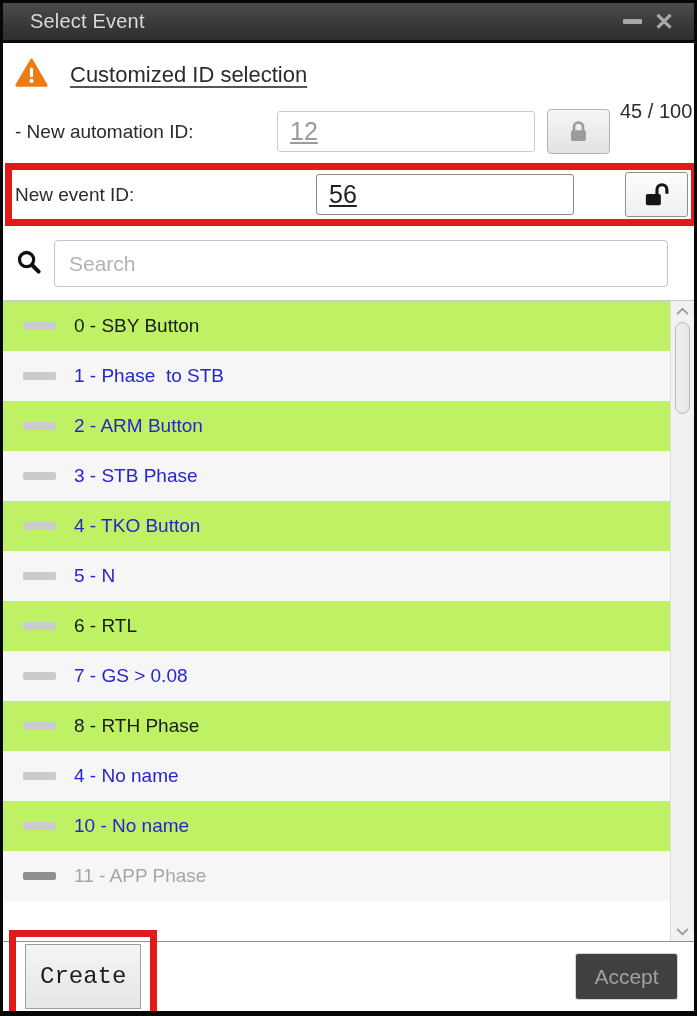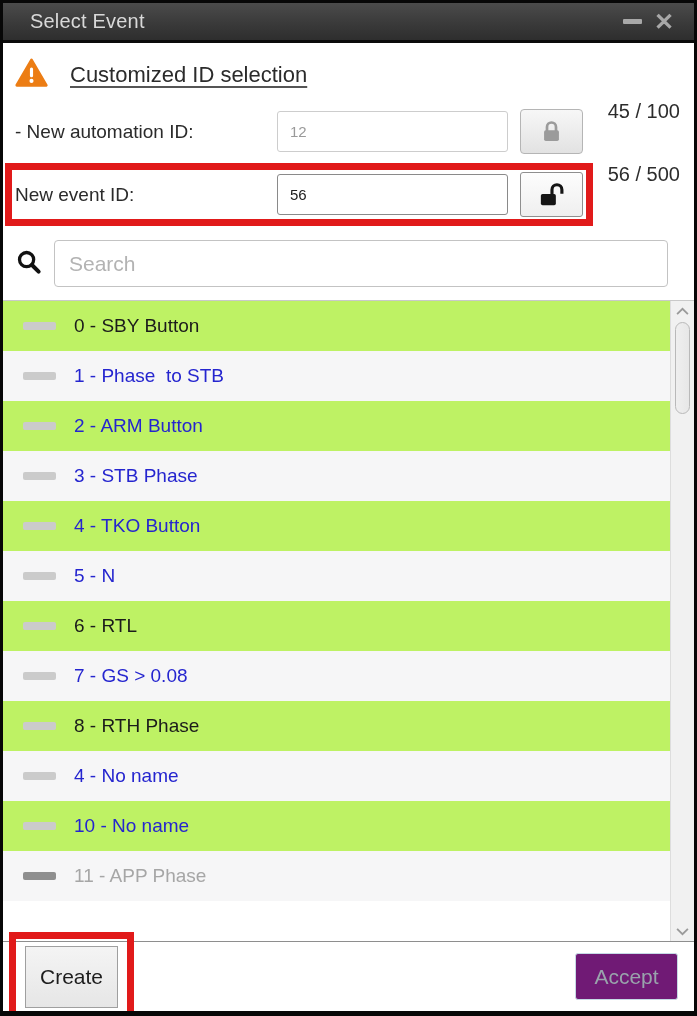--- a/index.html
+++ b/index.html
@@ -45,26 +45,26 @@
     text-decoration-thickness:2px;text-decoration-color:#555;
   }
   
   .fields{margin:8px 2px 0 2px;}
   .field-row{display:flex;align-items:flex-start;}
   .frame{
     display:flex;align-items:center;flex:1;
     border:7px solid transparent;
     padding:2px 3px;
   }
-  .frame.red{border-color:var(--annotation);}
+  .frame.red{border-color:var(--annotation);gap:39px;}
   .field-label{width:262px;font-size:19px;color:#2b2b2b;}
   .field-input{
-    width:231px;height:41px;
-    font-family:"Liberation Sans",sans-serif;font-size:15px;
-    padding:0 12px;border-radius:3px;outline:none;
+    width:258px;height:41px;
+    font-family:"Liberation Sans",sans-serif;font-size:25px;
+    padding:0 12px;border-radius:3px;outline:none;text-decoration:underline;
   }
   .field-input.disabled{border:1px solid #cdcdcd;color:#9a9a9a;background:#fff;}
   .field-input.enabled{border:1px solid #8a8a8a;color:#222;background:#fff;}
   .lock-btn{
     width:63px;height:45px;margin-left:12px;
     display:flex;align-items:center;justify-content:center;
     border-radius:4px;cursor:pointer;
   }
   .lock-btn.disabled{
     background:linear-gradient(180deg,#f7f7f7,#e2e2e2);
@@ -127,30 +127,30 @@
   .footer{
     height:69px;flex:0 0 69px;
     display:flex;align-items:center;
     padding:0 8px 0 6px;background:#fff;
   }
   .create-frame{
     border:7px solid var(--annotation);
     padding:7px 9px;display:inline-flex;
   }
   .create-btn{
-    font-family:Liberation Sans, sans-serif;font-size:21px;color:#1d1d1d;
+    font-family:Liberation Mono, monospace;font-size:24px;color:#1d1d1d;
     background:linear-gradient(180deg,#f4f4f4,#e6e6e6);
     border:1px solid #9f9f9f;
     padding:18px 14px;cursor:pointer;
   }
   .accept-btn{
     margin-left:auto;margin-right:8px;
     width:103px;height:47px;
     font-family:"Liberation Sans",sans-serif;font-size:21px;
-    background:#701a75;border:1px solid #c6dae5;border-radius:3px;
+    background:#404040;border:1px solid #c6dae5;border-radius:3px;
     color:#99a3ac;
   }
 </style>
 </head>
 <body>
 
 <div class="window">
 
   <div class="titlebar">
     <span class="title">Select Event</span>

